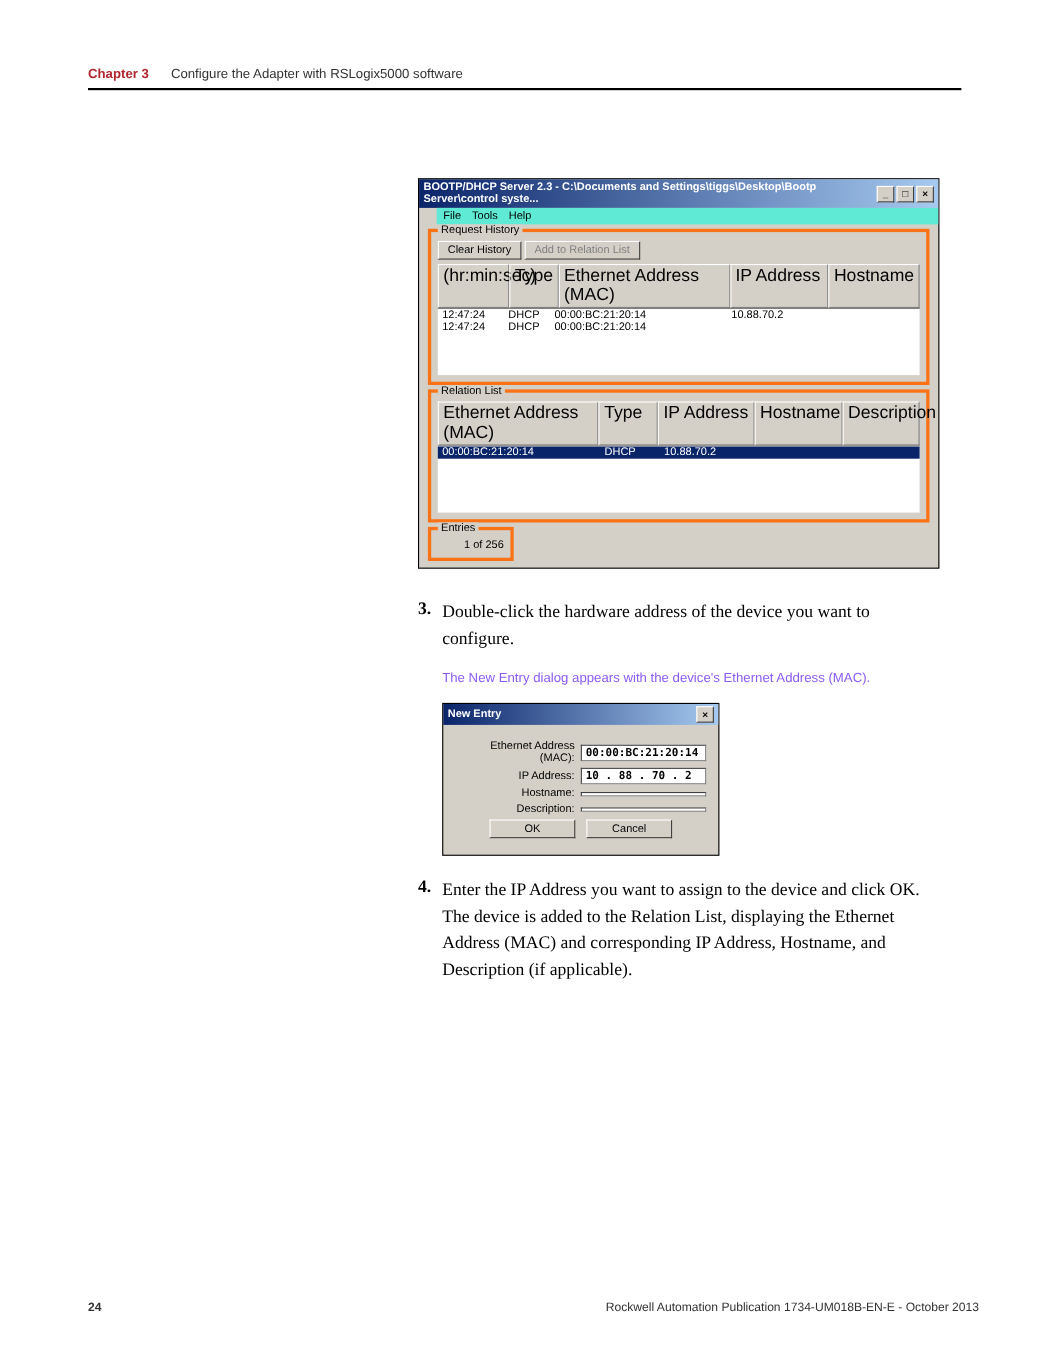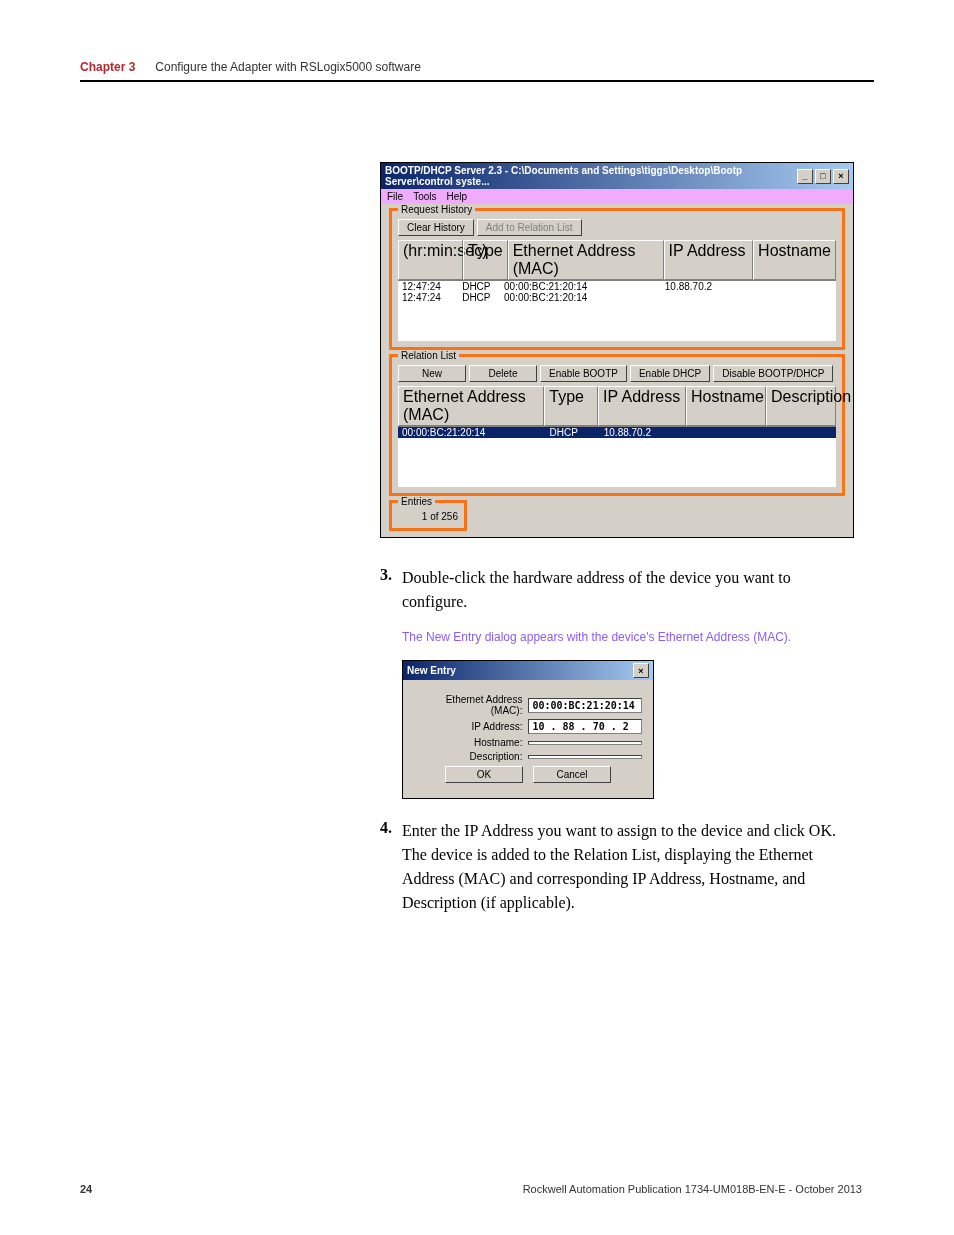--- a/index.html
+++ b/index.html
@@ -73,21 +73,22 @@
     justify-content: center;
     font-size: 9px;
     color: #000;
     font-weight: bold;
   }
   .menubar {
     padding: 2px 6px;
     font-size: 10px;
     display: flex;
     gap: 10px;
-    background: #f0abfc;
+    background: #5eead4;
+    margin-left: 16px;
   }
   .groupbox {
     border: 3px solid #f97316;
     margin: 4px 8px;
     padding: 8px 6px 6px 6px;
     position: relative;
   }
   .groupbox-title {
     position: absolute;
     top: -7px;
@@ -218,21 +219,21 @@
   .dialog-btns {
     display: flex;
     justify-content: center;
     gap: 10px;
     margin: 4px 0 4px 0;
   }
   .footer {
     position: absolute;
     bottom: 40px;
     left: 80px;
-    right: 92px;
+    right: 64px;
     display: flex;
     justify-content: space-between;
     font-size: 11px;
     color: #333;
   }
   .page-num { font-weight: bold; }
 </style>
 </head>
 <body>
 
@@ -286,27 +287,20 @@
             <div class="col-type">DHCP</div>
             <div class="col-mac">00:00:BC:21:20:14</div>
             <div class="col-ip"></div>
             <div class="col-host"></div>
           </div>
         </div>
       </div>
 
       <div class="groupbox">
         <span class="groupbox-title">Relation List</span>
-        <div class="btnrow">
-          <div class="winbtn">New</div>
-          <div class="winbtn">Delete</div>
-          <div class="winbtn">Enable BOOTP</div>
-          <div class="winbtn">Enable DHCP</div>
-          <div class="winbtn">Disable BOOTP/DHCP</div>
-        </div>
         <div class="listheader">
           <div class="col-mac2">Ethernet Address (MAC)</div>
           <div class="col-type2">Type</div>
           <div class="col-ip2">IP Address</div>
           <div class="col-host2">Hostname</div>
           <div class="col-desc">Description</div>
         </div>
         <div class="listbody">
           <div class="listrow selected">
             <div class="col-mac2">00:00:BC:21:20:14</div>

